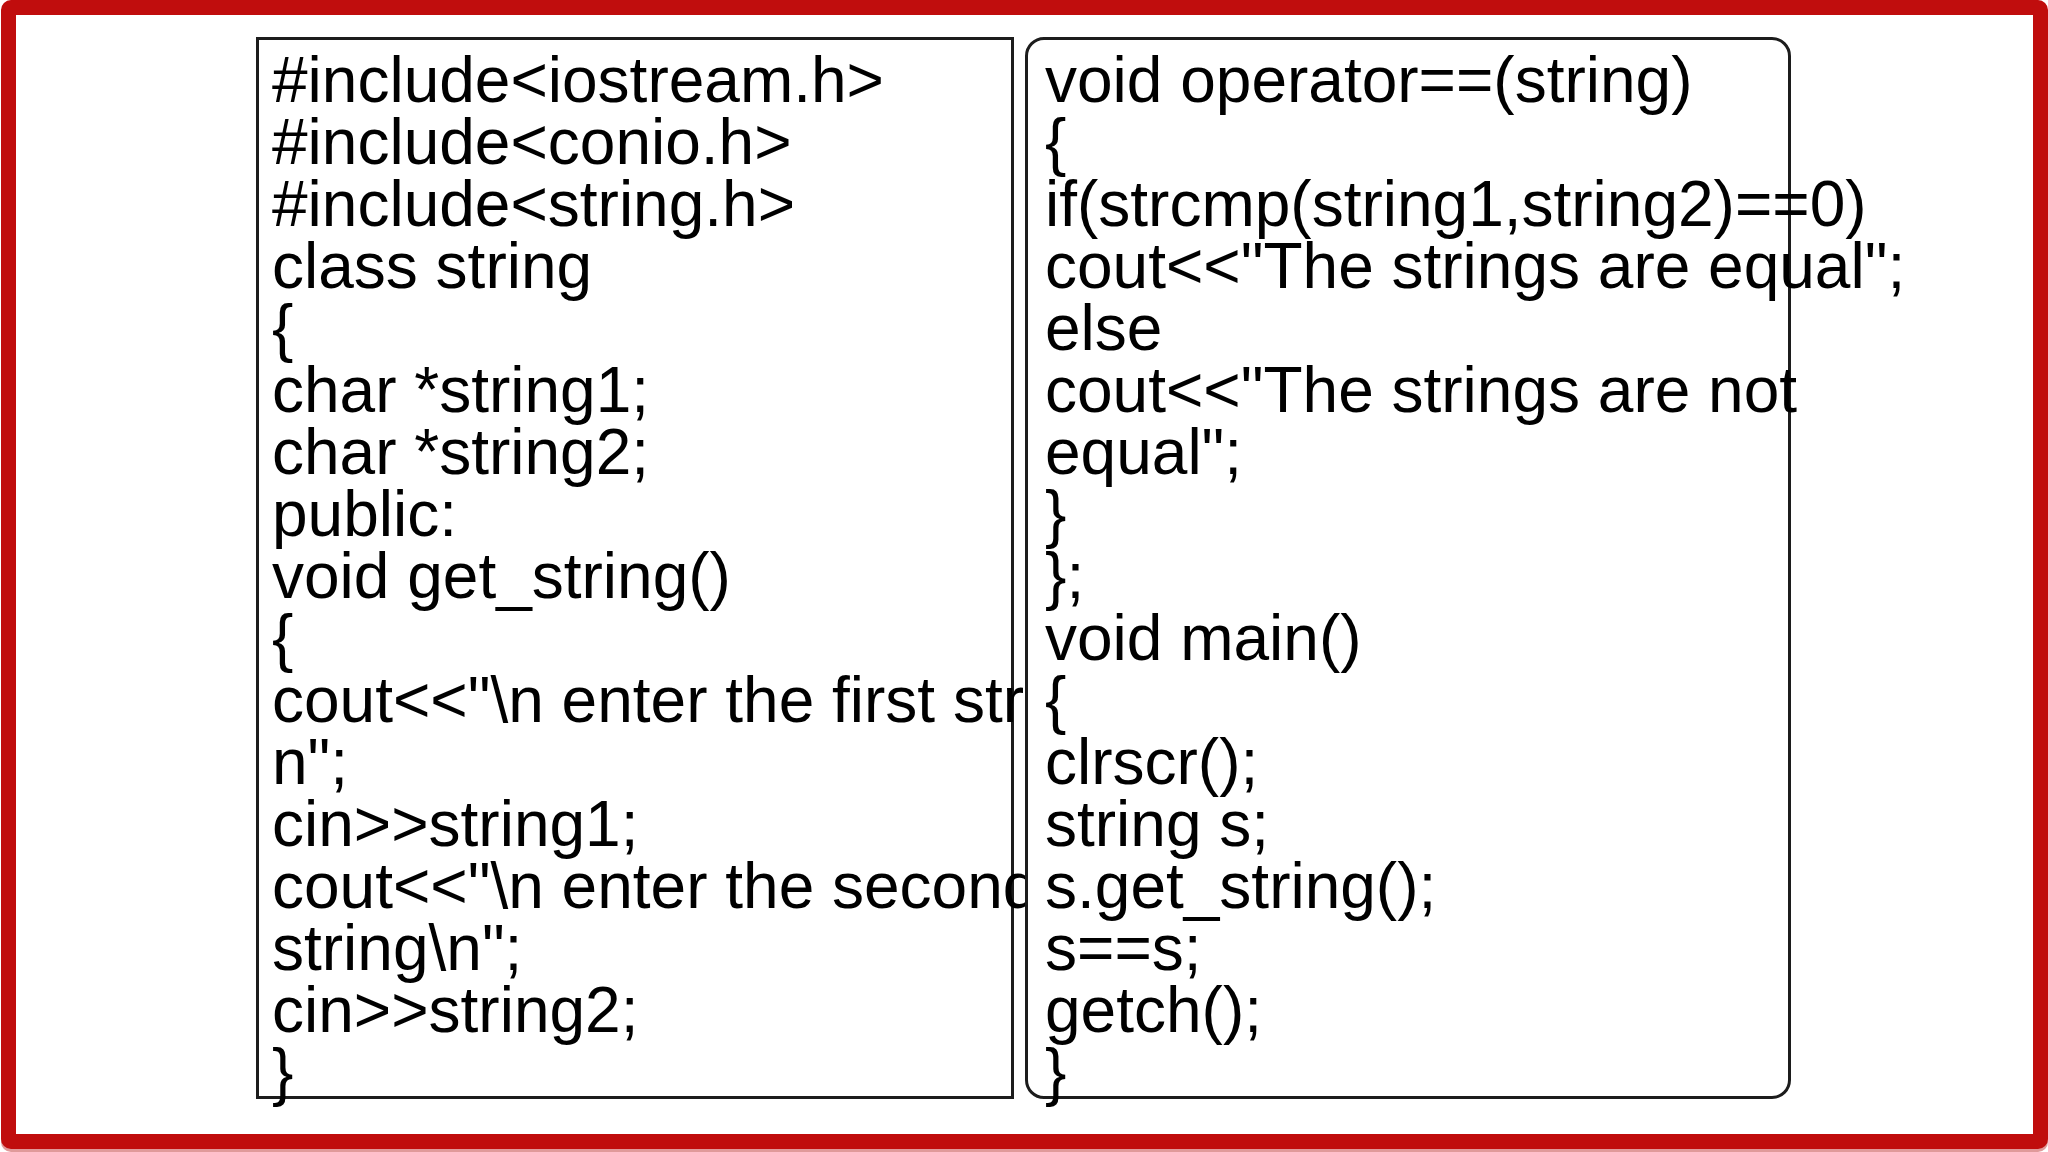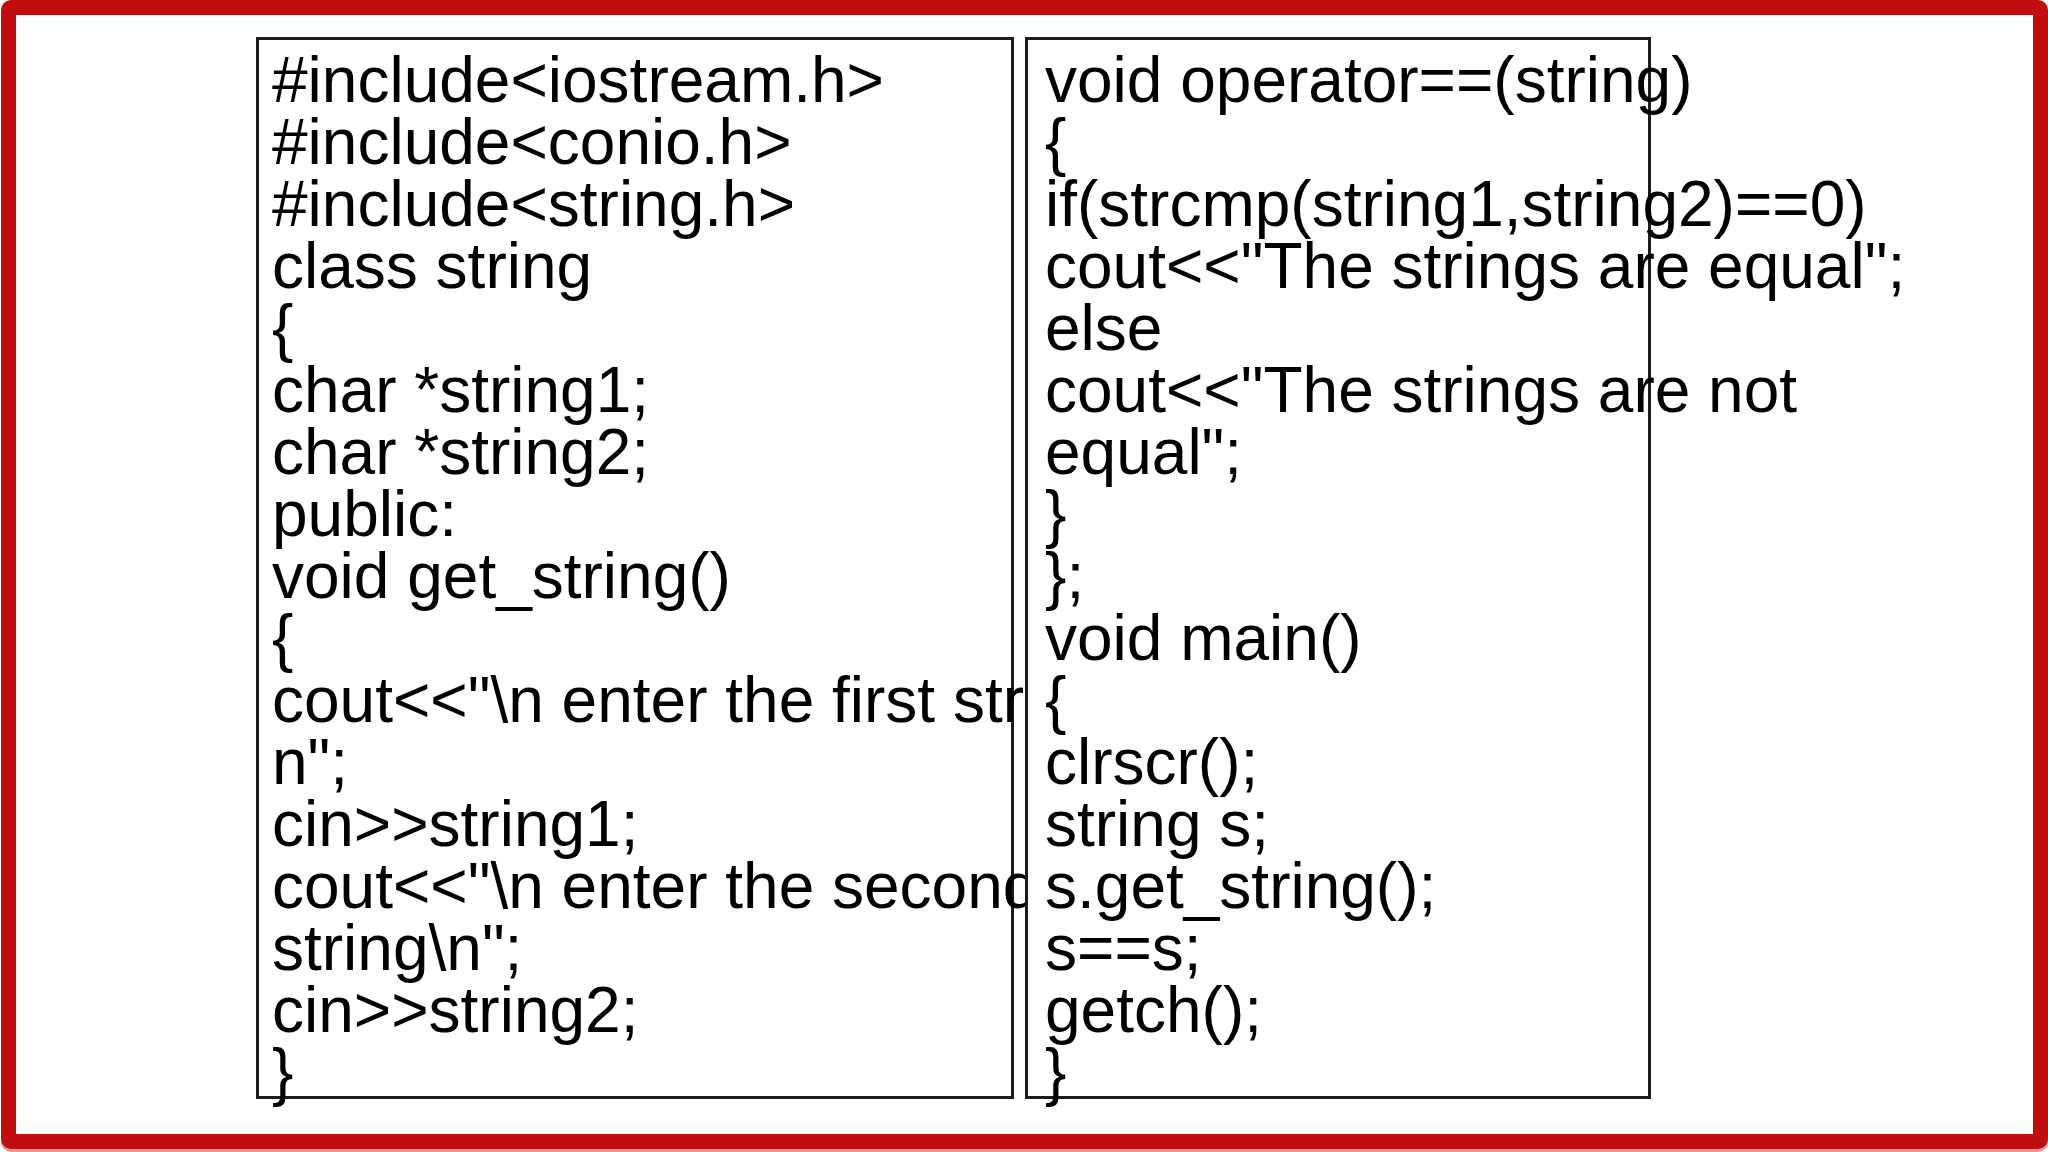--- a/index.html
+++ b/index.html
@@ -32,21 +32,22 @@
     box-sizing: border-box;
     border: 3px solid var(--box-border, #1c1c1c);
     background: var(--page-bg, #ffffff);
   }
   .code-panel.left {
     left: 256px;
     width: 758px;
   }
   .code-panel.right {
     left: 1025px;
-    width: 626px;
+    width: 766px;
+    border-radius: 19px;
   }
   .code-text {
     margin: 0;
     padding: 9px 8px 0 13px;
     font-family: "Liberation Sans", sans-serif;
     font-size: 64px;
     line-height: 62px;
     color: var(--code-text, #000000);
     white-space: pre;
     letter-spacing: 0;

